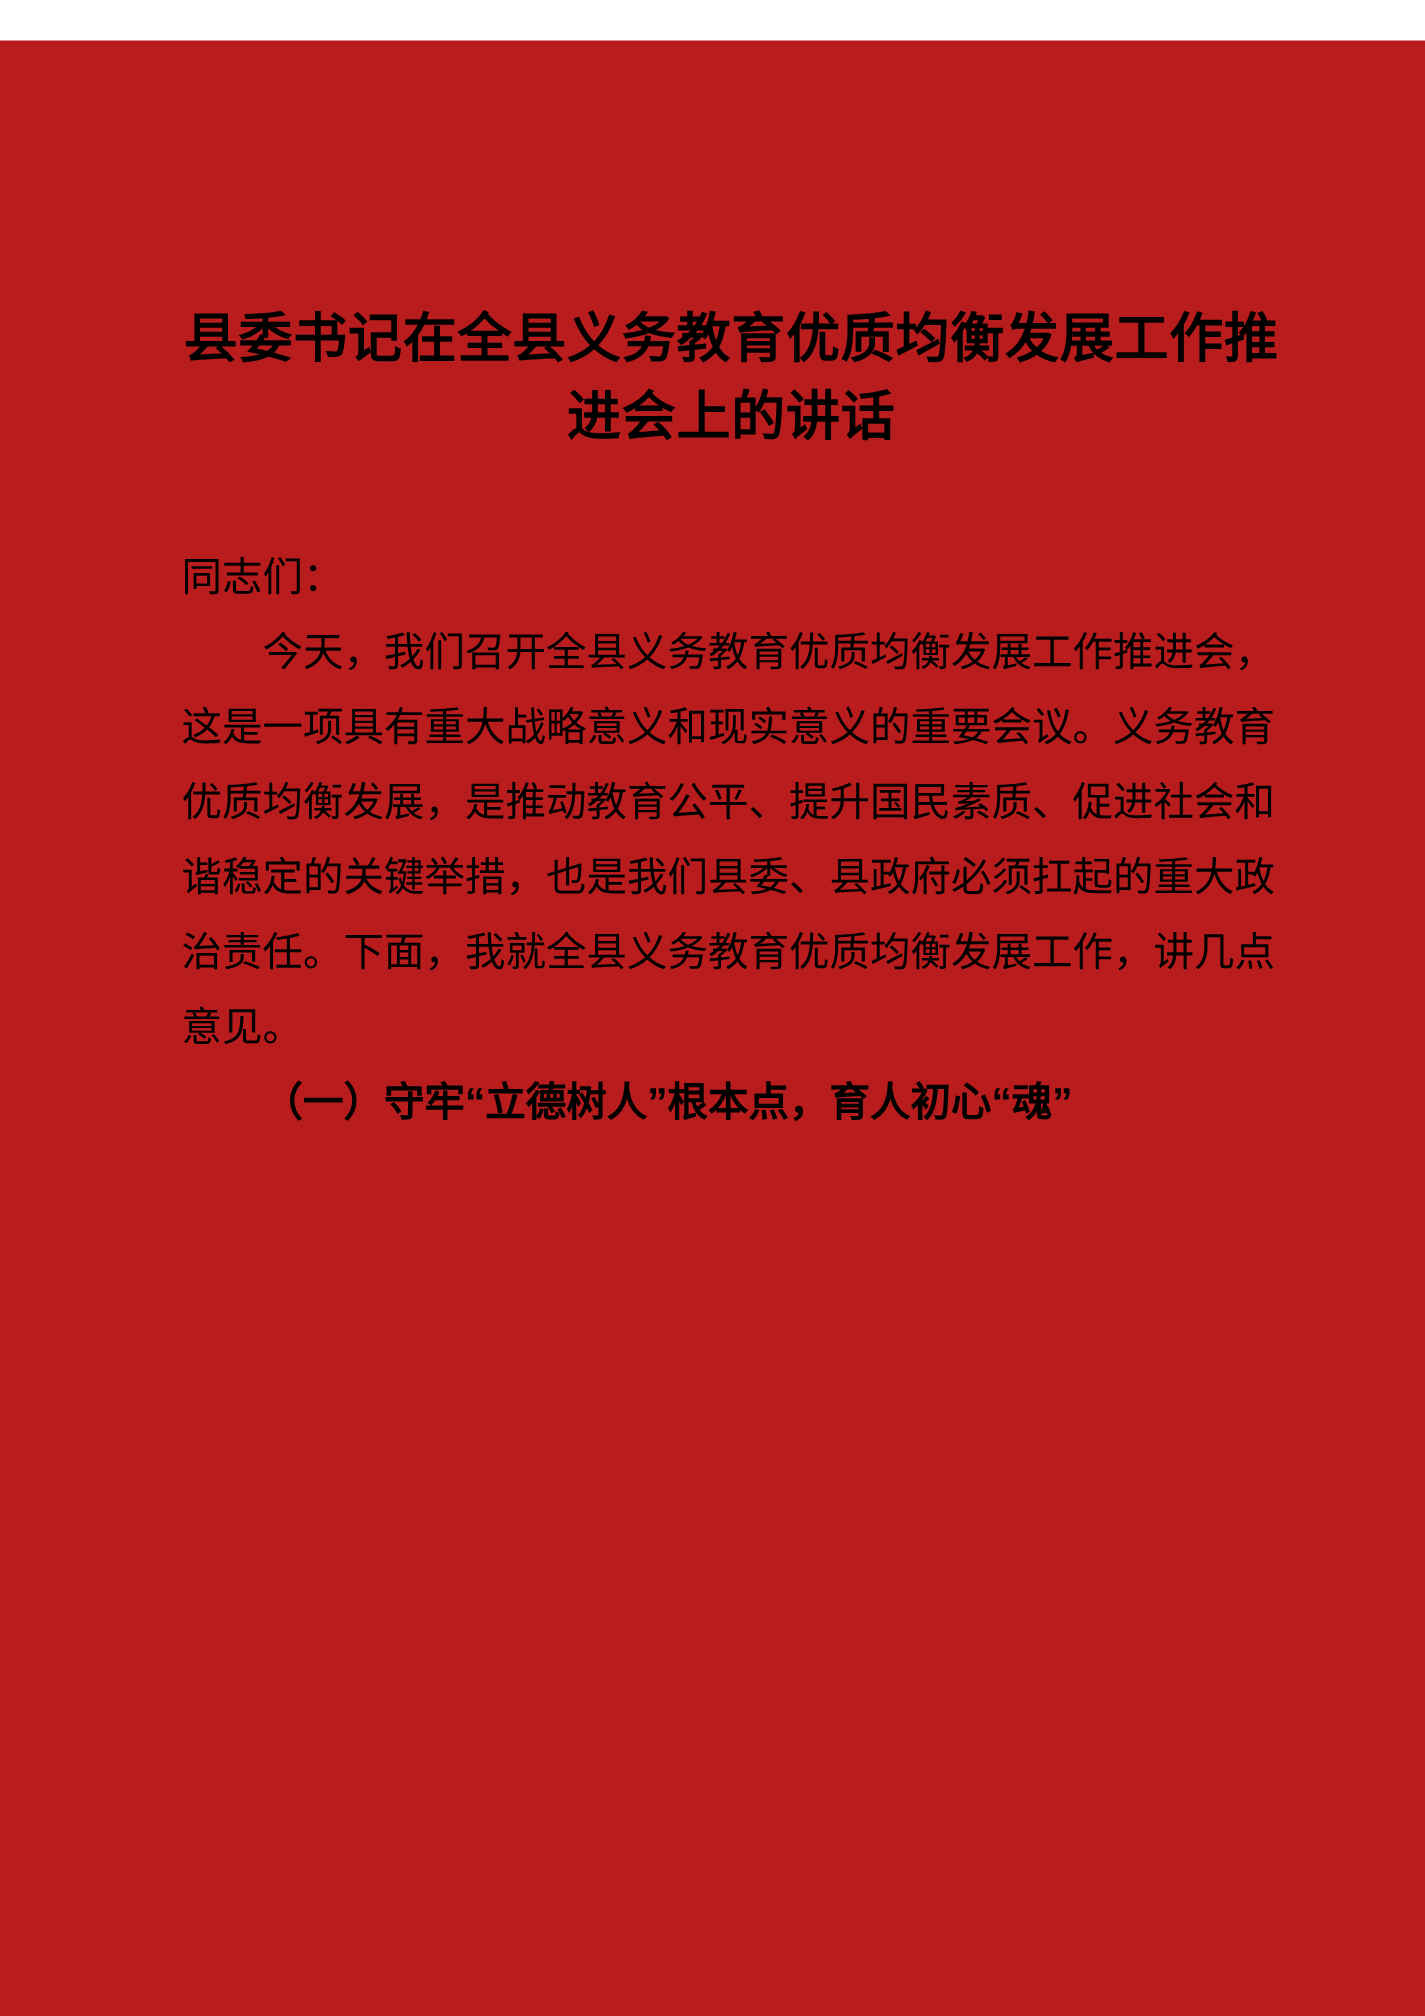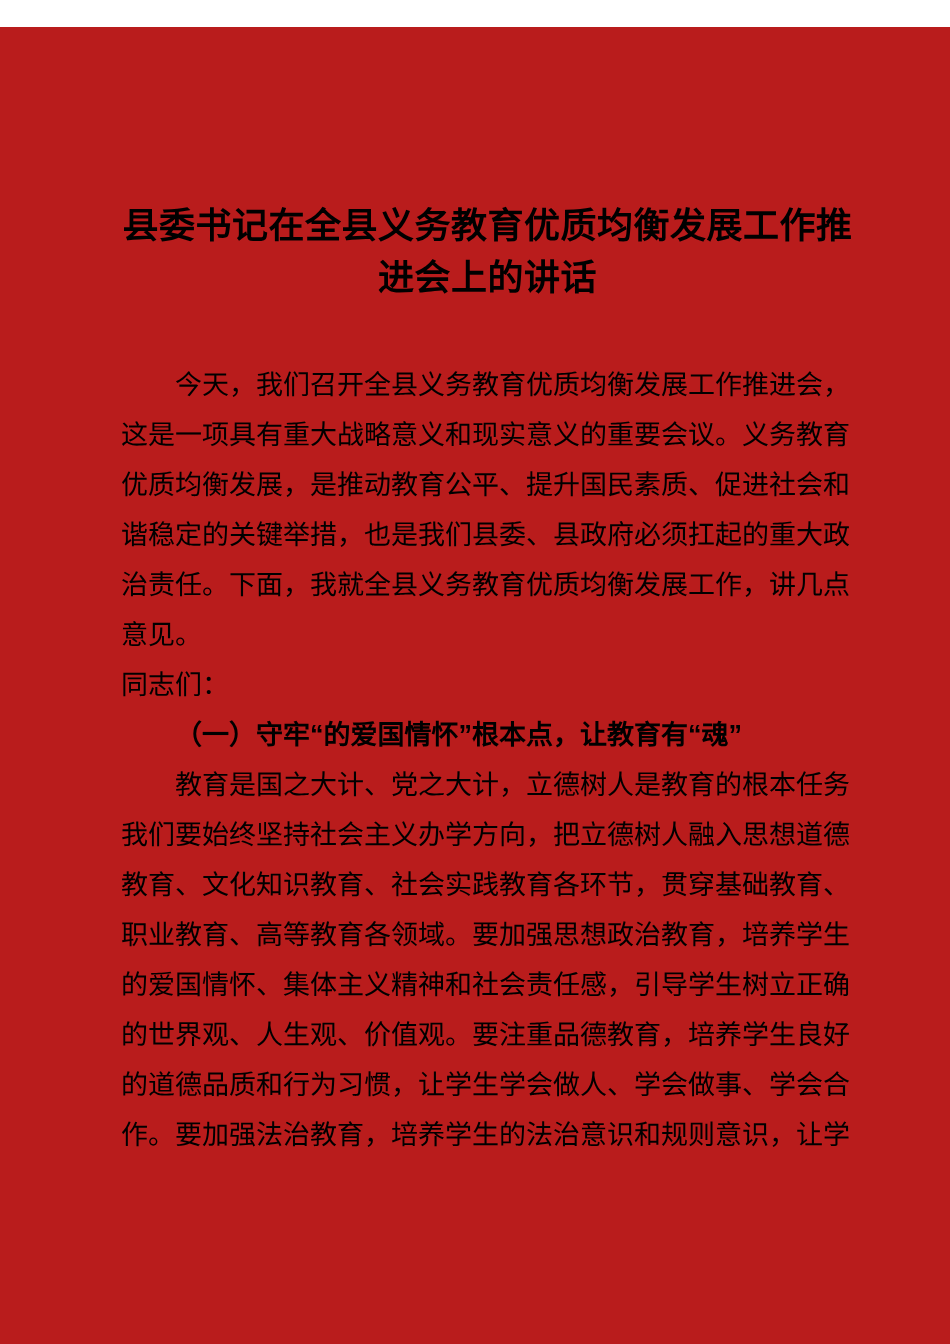--- a/index.html
+++ b/index.html
@@ -43,30 +43,22 @@
   .para.body       { font-weight: 400; }
   .para.heading1   { font-weight: 700; }
   .para.heading2   { font-weight: 700; }
 </style>
 </head>
 <body>
 
 <div class="page" style="background: #b91c1c; color: rgb(0, 0, 0); margin-top: 27px;">
   <div class="doc-title">县委书记在全县义务教育优质均衡发展工作推进会上的讲话</div>
   <div class="doc-body">
+      <div class="para salutation flush">同志们：</div>
       <div class="para body indented">今天，我们召开全县义务教育优质均衡发展工作推进会，
 这是一项具有重大战略意义和现实意义的重要会议。义务教育
 优质均衡发展，是推动教育公平、提升国民素质、促进社会和
 谐稳定的关键举措，也是我们县委、县政府必须扛起的重大政
 治责任。下面，我就全县义务教育优质均衡发展工作，讲几点
 意见。</div>
-      <div class="para salutation flush">同志们：</div>
-      <div class="para heading2 indented">（一）守牢“的爱国情怀”根本点，让教育有“魂”</div>
-      <div class="para body indented">教育是国之大计、党之大计，立德树人是教育的根本任务
-我们要始终坚持社会主义办学方向，把立德树人融入思想道德
-教育、文化知识教育、社会实践教育各环节，贯穿基础教育、
-职业教育、高等教育各领域。要加强思想政治教育，培养学生
-的爱国情怀、集体主义精神和社会责任感，引导学生树立正确
-的世界观、人生观、价值观。要注重品德教育，培养学生良好
-的道德品质和行为习惯，让学生学会做人、学会做事、学会合
-作。要加强法治教育，培养学生的法治意识和规则意识，让学</div>
+      <div class="para heading2 indented">（一）守牢“立德树人”根本点，育人初心“魂”</div>
     </div>
 </div>
 
 </body></html>

